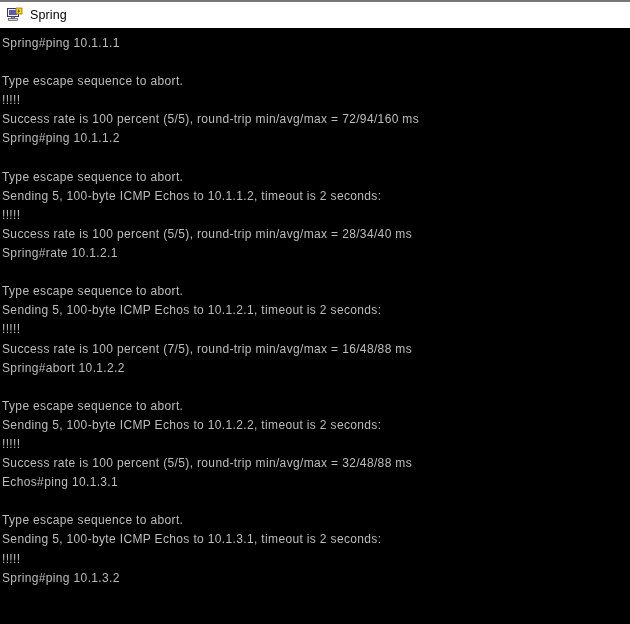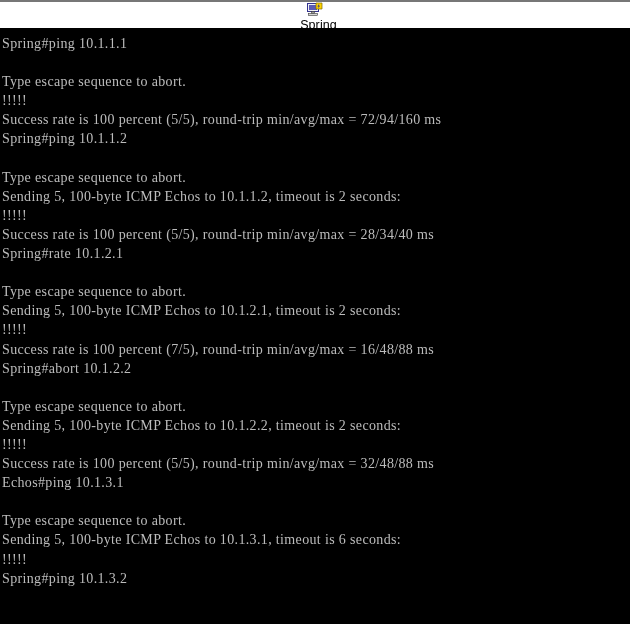--- a/index.html
+++ b/index.html
@@ -25,21 +25,20 @@
 
   
   .titlebar {
     height: 26px;
     background: #ffffff;
     display: flex;
     align-items: center;
     padding-left: 7px;
     box-sizing: border-box;
     position: relative;
-    flex-direction: column;
   }
   .title-icon {
     width: 16px;
     height: 16px;
     flex: 0 0 16px;
     position: relative;
     margin-right: 7px;
   }
   .title-text {
     font-family: "Liberation Sans", sans-serif;
@@ -55,22 +54,22 @@
     left: 0;
     top: 28px;
     width: 630px;
     height: 596px;
     background: #000000;
     overflow: hidden;
     padding: 4px 0 0 2px;
     box-sizing: border-box;
   }
   .term-line {
-    font-family: Liberation Serif, serif;
-    font-size: 14px;
+    font-family: Liberation Sans, sans-serif;
+    font-size: 12px;
     line-height: 19.1px;
     height: 19.1px;
     color: #bcbcbc;
     white-space: pre;
     letter-spacing: 0.35px;
   }
   .term-line.blank {
     color: transparent;
   }
 </style>
@@ -114,20 +113,20 @@
         <div class="term-line">Success rate is 100 percent (7/5), round-trip min/avg/max = 16/48/88 ms</div>
         <div class="term-line">Spring#abort 10.1.2.2</div>
         <div class="term-line blank">&nbsp;</div>
         <div class="term-line">Type escape sequence to abort.</div>
         <div class="term-line">Sending 5, 100-byte ICMP Echos to 10.1.2.2, timeout is 2 seconds:</div>
         <div class="term-line">!!!!!</div>
         <div class="term-line">Success rate is 100 percent (5/5), round-trip min/avg/max = 32/48/88 ms</div>
         <div class="term-line">Echos#ping 10.1.3.1</div>
         <div class="term-line blank">&nbsp;</div>
         <div class="term-line">Type escape sequence to abort.</div>
-        <div class="term-line">Sending 5, 100-byte ICMP Echos to 10.1.3.1, timeout is 6 seconds:</div>
+        <div class="term-line">Sending 5, 100-byte ICMP Echos to 10.1.3.1, timeout is 2 seconds:</div>
         <div class="term-line">!!!!!</div>
         <div class="term-line">Spring#ping 10.1.3.2</div>
       </div>
 
   </div>
 
 </div>
 
 </body></html>

